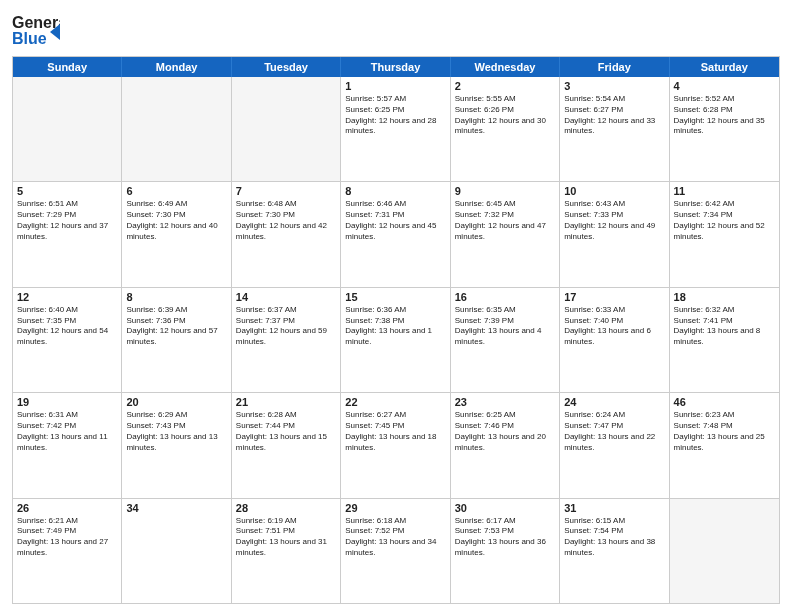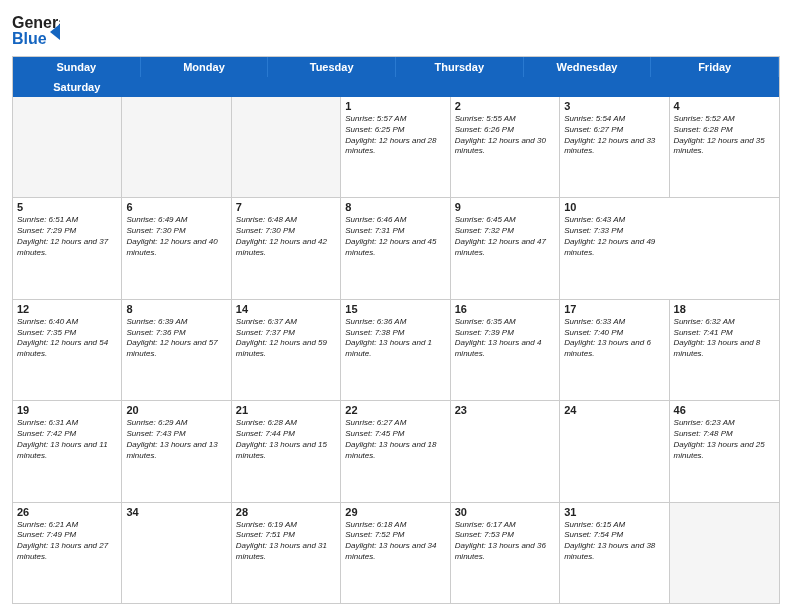--- a/index.html
+++ b/index.html
@@ -46,21 +46,21 @@
       color: #444;
     }
     .calendar {
       flex: 1;
       display: flex;
       flex-direction: column;
       border: 1px solid #ccc;
     }
     .cal-header {
       display: grid;
-      grid-template-columns: repeat(6, 1fr);
+      grid-template-columns: repeat(7, 1fr);
       background: #1565c0;
     }
     .cal-header-cell {
       color: #fff;
       font-size: 11px;
       font-weight: bold;
       text-align: center;
       padding: 4px 2px;
       border-right: 1px solid #2979d0;
     }
@@ -92,21 +92,20 @@
     .day-num {
       font-size: 11px;
       font-weight: bold;
       margin-bottom: 2px;
       display: block;
     }
     .cell-info {
       font-size: 8px;
       line-height: 1.35;
       color: #222;
-      font-style: italic;
     }
   </style>
 </head>
 <body>
 
 <div class="container">
   <div class="header">
     <div class="logo">
       <div class="logo-row">
         <svg width="48" height="38" viewBox="0 0 48 38">
@@ -172,20 +171,24 @@
             <div class="cell-info">Sunrise: 6:46 AM<br>Sunset: 7:31 PM<br>Daylight: 12 hours and 45 minutes.</div>
           </div>
           <div class="cal-cell">
             <span class="day-num">9</span>
             <div class="cell-info">Sunrise: 6:45 AM<br>Sunset: 7:32 PM<br>Daylight: 12 hours and 47 minutes.</div>
           </div>
           <div class="cal-cell">
             <span class="day-num">10</span>
             <div class="cell-info">Sunrise: 6:43 AM<br>Sunset: 7:33 PM<br>Daylight: 12 hours and 49 minutes.</div>
           </div>
+          <div class="cal-cell">
+            <span class="day-num">11</span>
+            <div class="cell-info">Sunrise: 6:42 AM<br>Sunset: 7:34 PM<br>Daylight: 12 hours and 52 minutes.</div>
+          </div>
         </div>
         <div class="cal-row">
           <div class="cal-cell">
             <span class="day-num">12</span>
             <div class="cell-info">Sunrise: 6:40 AM<br>Sunset: 7:35 PM<br>Daylight: 12 hours and 54 minutes.</div>
           </div>
           <div class="cal-cell">
             <span class="day-num">8</span>
             <div class="cell-info">Sunrise: 6:39 AM<br>Sunset: 7:36 PM<br>Daylight: 12 hours and 57 minutes.</div>
           </div>
@@ -222,23 +225,25 @@
           <div class="cal-cell">
             <span class="day-num">21</span>
             <div class="cell-info">Sunrise: 6:28 AM<br>Sunset: 7:44 PM<br>Daylight: 13 hours and 15 minutes.</div>
           </div>
           <div class="cal-cell">
             <span class="day-num">22</span>
             <div class="cell-info">Sunrise: 6:27 AM<br>Sunset: 7:45 PM<br>Daylight: 13 hours and 18 minutes.</div>
           </div>
           <div class="cal-cell">
             <span class="day-num">23</span>
+            <div class="cell-info">Sunrise: 6:25 AM<br>Sunset: 7:46 PM<br>Daylight: 13 hours and 20 minutes.</div>
           </div>
           <div class="cal-cell">
             <span class="day-num">24</span>
+            <div class="cell-info">Sunrise: 6:24 AM<br>Sunset: 7:47 PM<br>Daylight: 13 hours and 22 minutes.</div>
           </div>
           <div class="cal-cell">
             <span class="day-num">46</span>
             <div class="cell-info">Sunrise: 6:23 AM<br>Sunset: 7:48 PM<br>Daylight: 13 hours and 25 minutes.</div>
           </div>
         </div>
         <div class="cal-row">
           <div class="cal-cell">
             <span class="day-num">26</span>
             <div class="cell-info">Sunrise: 6:21 AM<br>Sunset: 7:49 PM<br>Daylight: 13 hours and 27 minutes.</div>

